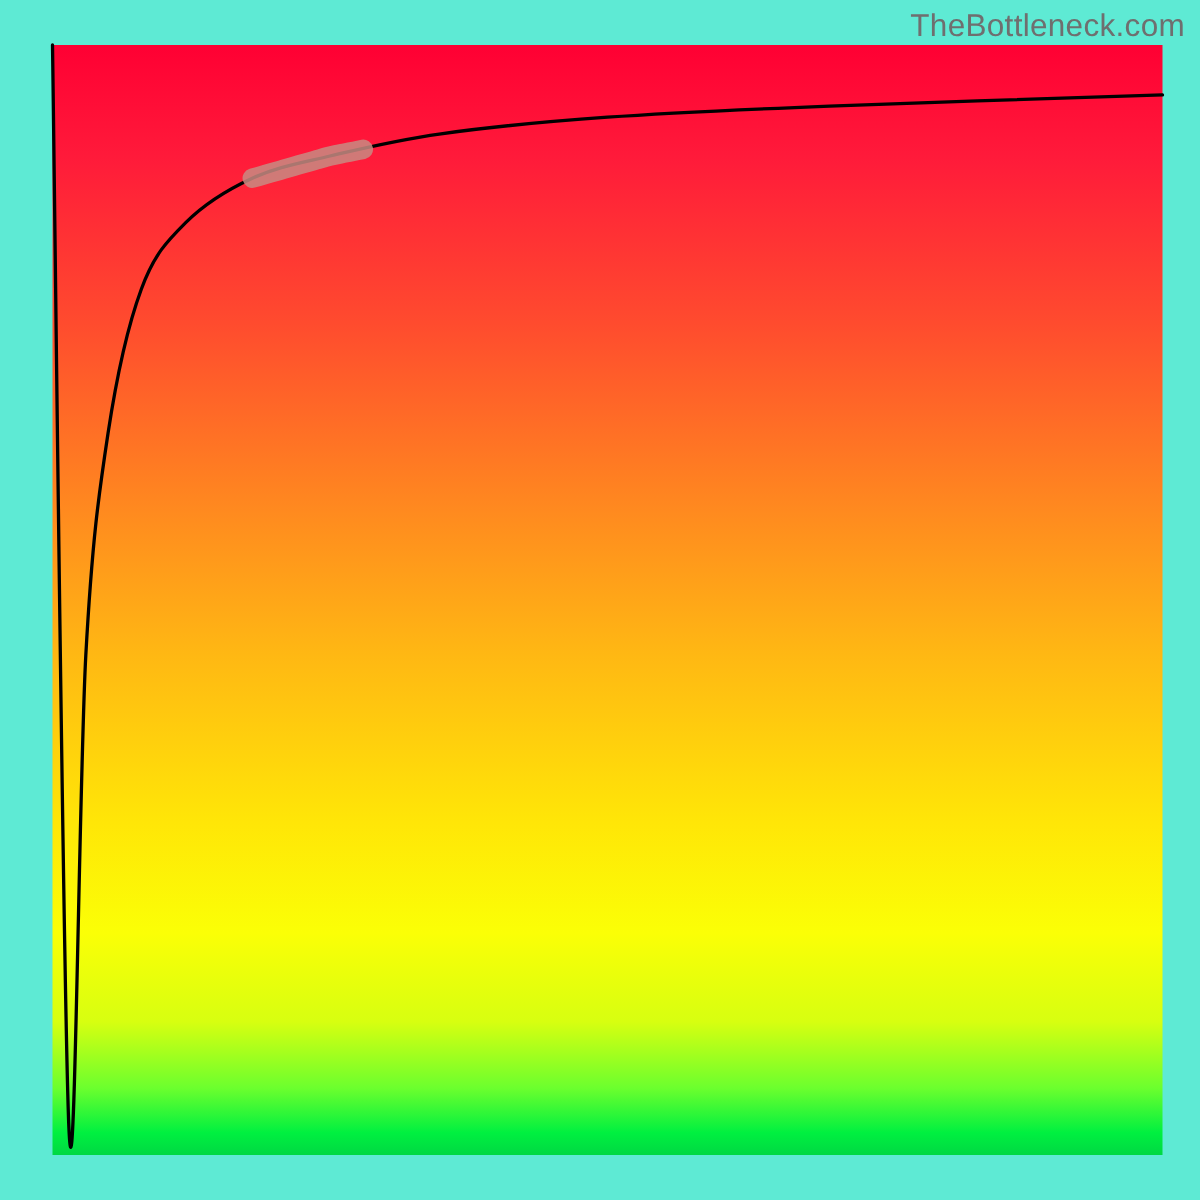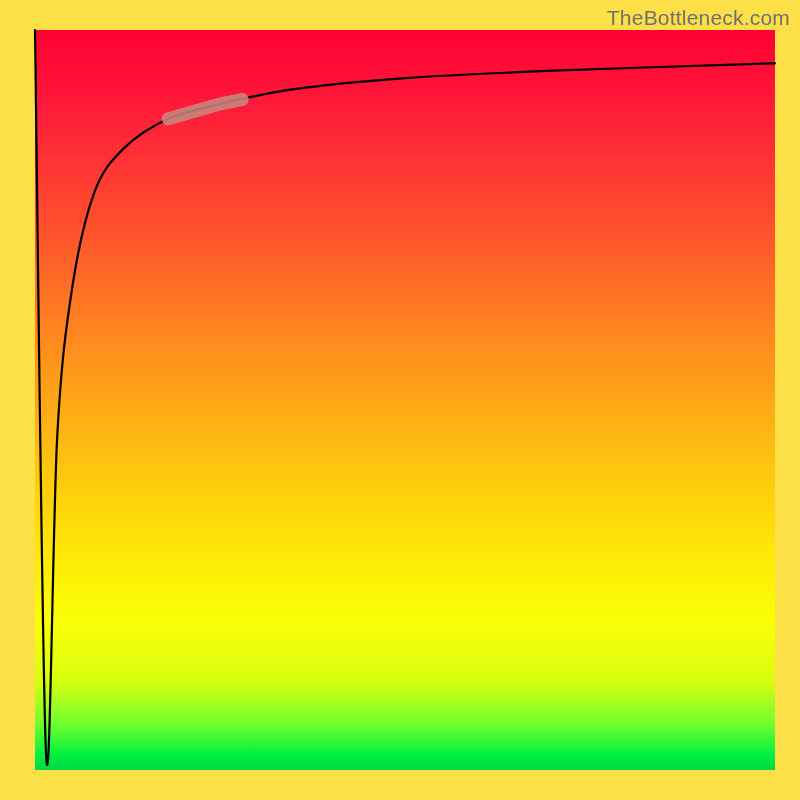--- a/index.html
+++ b/index.html
@@ -8,21 +8,21 @@
     width: 800px;
     height: 800px;
     background: #000;
     overflow: hidden;
     font-family: Arial, Helvetica, sans-serif;
   }
   .frame {
     position: relative;
     width: 800px;
     height: 800px;
-    background: #fde047;
+    background: #5eead4;
   }
   .plot-area {
     position: absolute;
     left: 35px;
     top: 30px;
     width: 740px;
     height: 740px;
     
     background: linear-gradient(
       to bottom,

